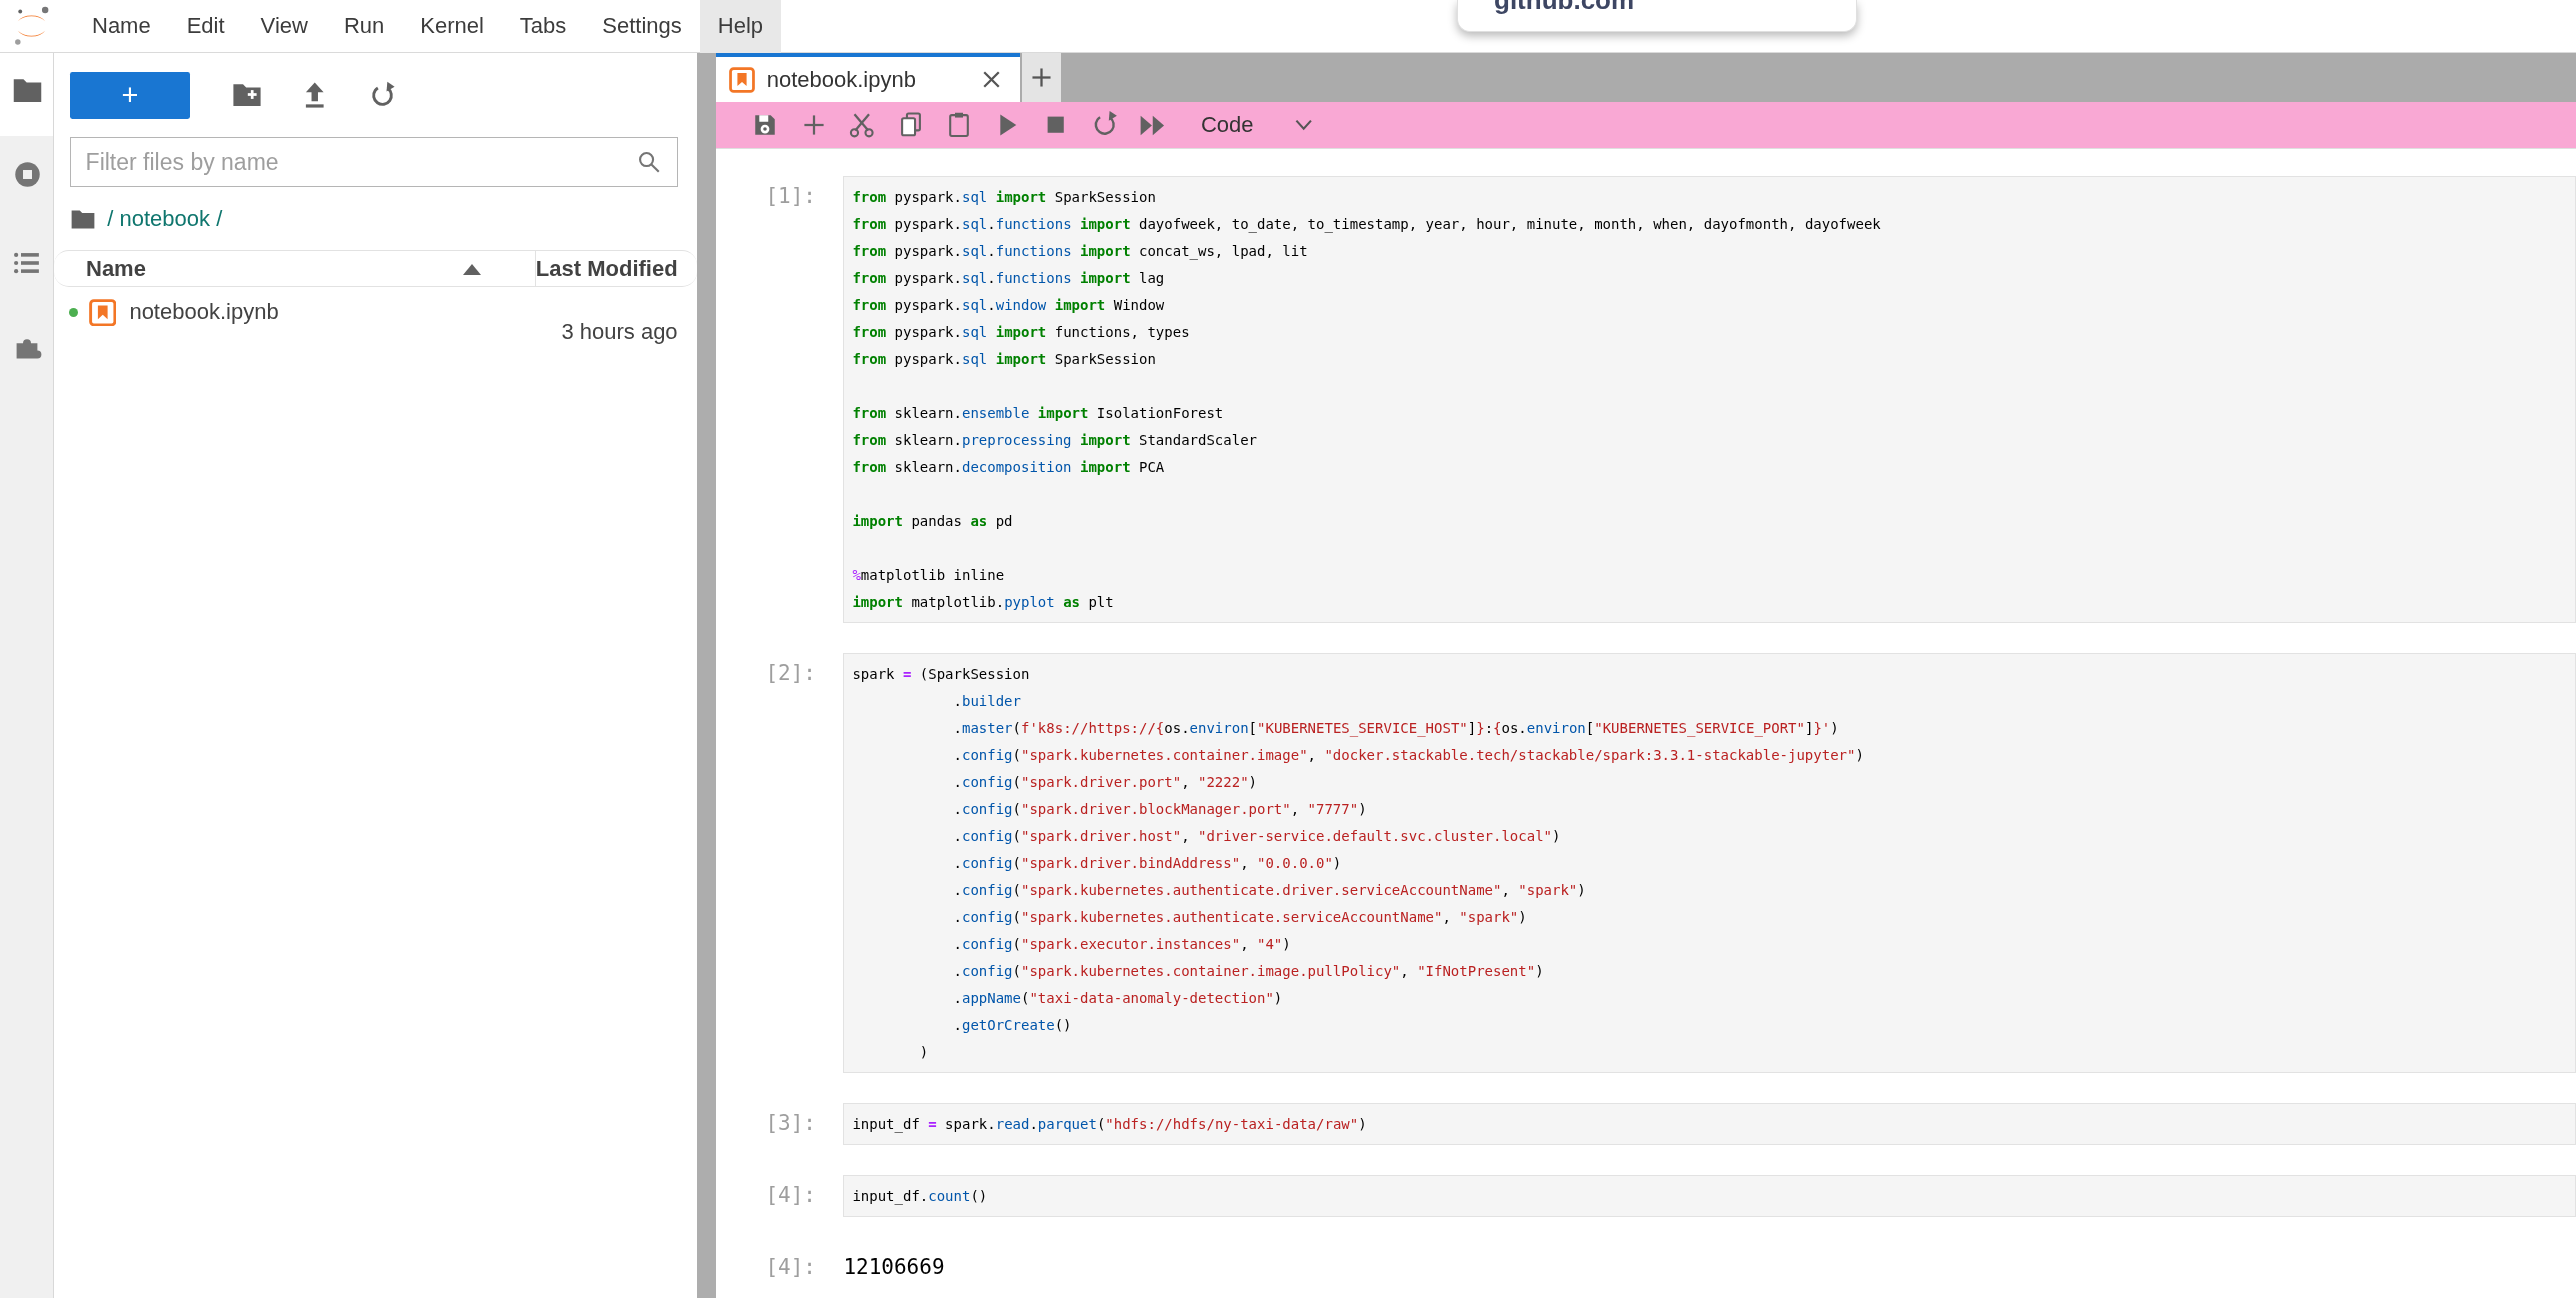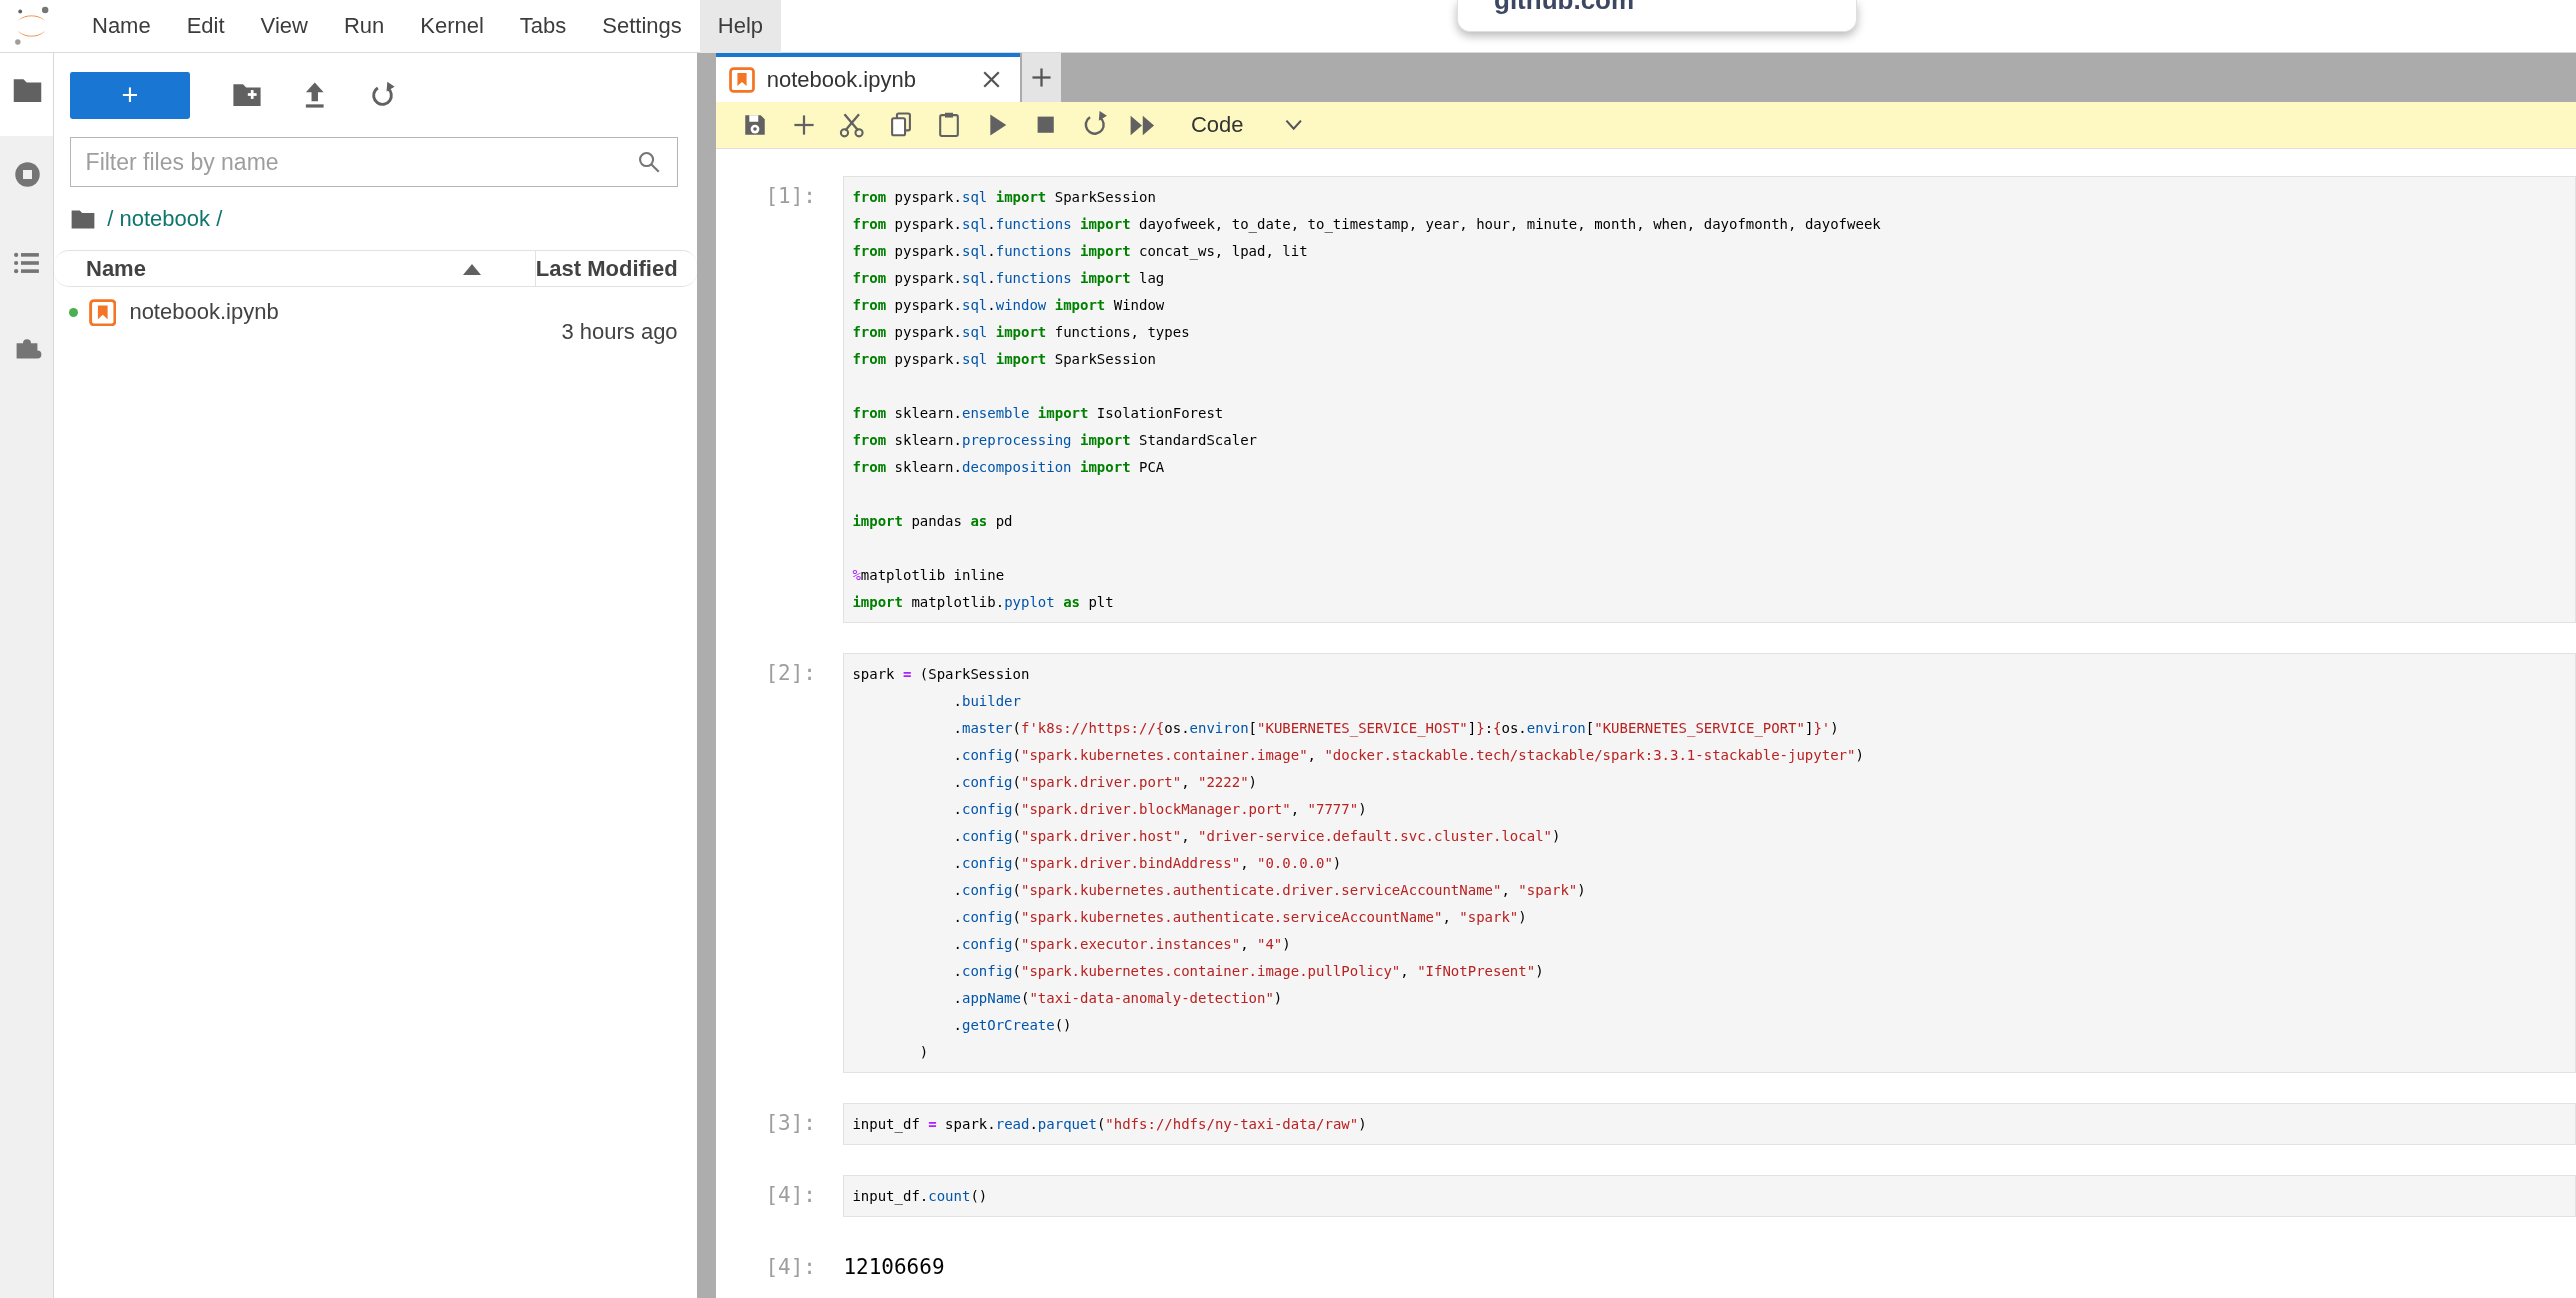--- a/index.html
+++ b/index.html
@@ -53,22 +53,22 @@
   
   .splitter { width:19.4px; height:100%; background:#adadad; flex:none; }
 
   
   .mainarea { flex:1; min-width:0; display:flex; flex-direction:column; background:#fff; }
   .tabbar { height:49px; background:#ababab; display:flex; flex:none; }
   .tab { width:304px; background:#fff; border-top:4.9px solid #1976d2; display:flex; align-items:center; padding:0 13px; }
   .tab-label { font-size:22px; color:#333; margin-left:11.3px; white-space:nowrap; }
   .tab-close { margin-left:auto; width:31px; height:31px; display:flex; align-items:center; justify-content:center; }
   .newtab { width:39px; background:#e4e4e4; margin-left:1.6px; display:flex; align-items:center; justify-content:center; }
-  .toolbar { height:47px; background:#fef9c3; border-bottom:0.8px solid #dfdfdf; display:flex; align-items:center;
-             padding-left:25px; flex:none; }
+  .toolbar { height:47px; background:#f9a8d4; border-bottom:0.8px solid #dfdfdf; display:flex; align-items:center;
+             padding-left:35px; flex:none; }
   .tb-btn { width:27.5px; height:32px; display:flex; align-items:center; justify-content:center; margin-right:21px; }
   .cellmode { font-size:22px; color:#333; margin:0 0 0 13px; }
   .tb-chevron { margin-left:36px; }
 
   
   .content { flex:1; background:#fff; overflow:hidden; padding-top:27px;
              font-family:"DejaVu Sans Mono","Liberation Mono",monospace; }
   .cellrow { display:flex; margin-bottom:30px; padding-left:49px; }
   .prompt { width:70px; flex:none; color:#9e9e9e; font-size:21px; line-height:27px; padding-top:7.3px; margin-right:8px; white-space:pre; }
   .editor { flex:1; background:#f5f5f5; border:0.8px solid #e2e2e2; padding:6.5px 0 6.5px 8px; }

